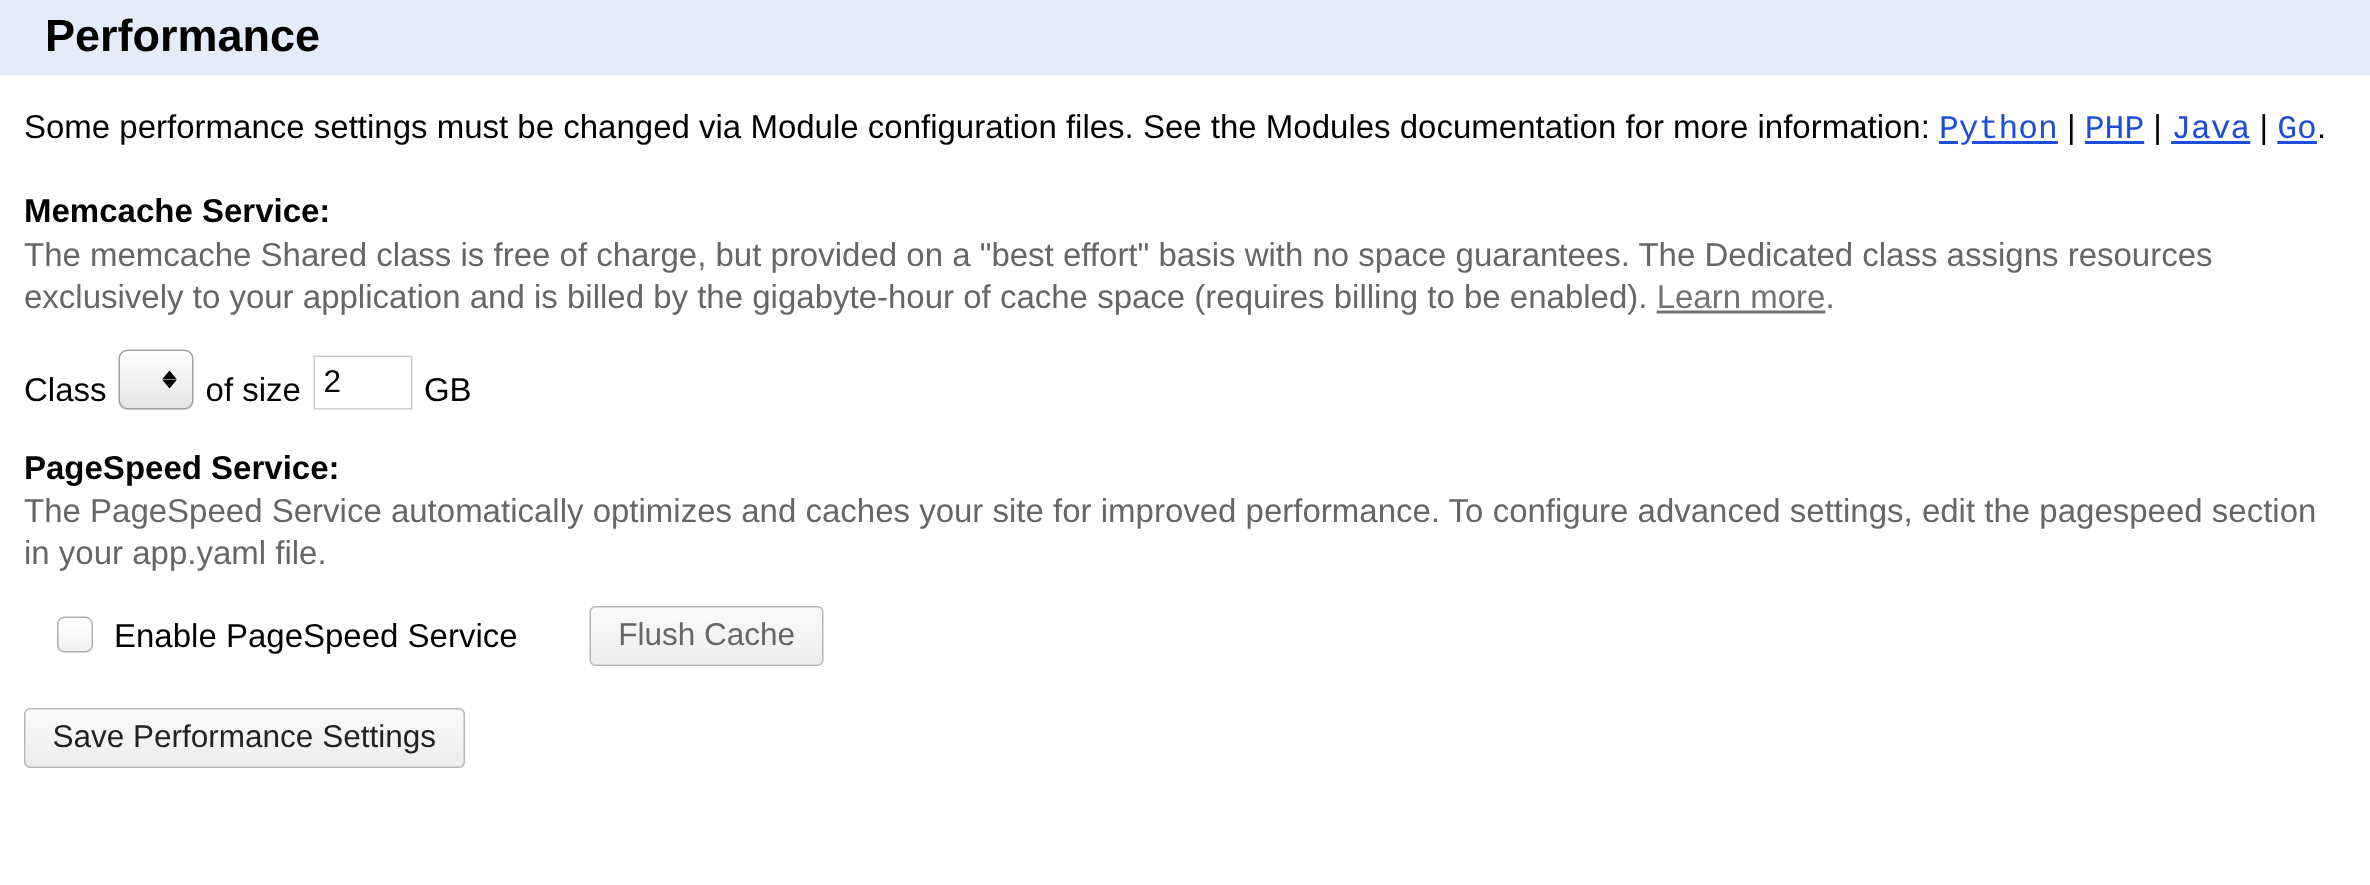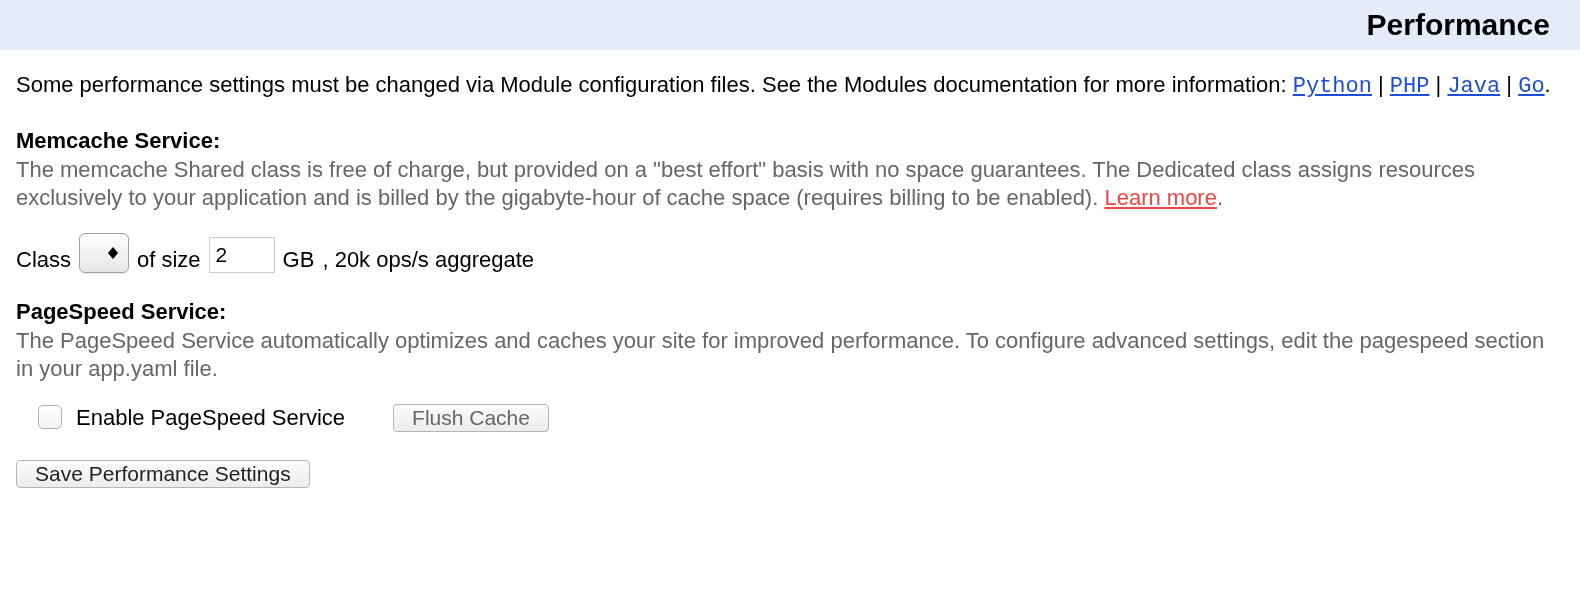--- a/index.html
+++ b/index.html
@@ -7,21 +7,20 @@
       font-size: 22px;
       color: #000;
       margin: 0;
       padding: 0 16px 16px 16px;
       background: #fff;
     }
     .header-bar {
       background: #e5ecf9;
       padding: 8px 14px;
       margin: 0 -16px 20px -16px;
-      text-align: right;
     }
     .header-bar h1 {
       font-size: 30px;
       font-weight: bold;
       margin: 0;
       padding: 0 16px;
     }
     .intro {
       margin: 0 0 26px 0;
       line-height: 1.35;
@@ -35,21 +34,21 @@
       font-size: 22px;
       font-weight: bold;
       margin: 0 0 2px 0;
     }
     .section-desc {
       color: #666;
       line-height: 1.3;
       margin: 0 0 20px 0;
     }
     .section-desc a {
-      color: #ef4444;
+      color: #737373;
       text-decoration: underline;
     }
     .control-row {
       display: flex;
       align-items: flex-end;
       gap: 8px;
       margin-bottom: 26px;
       flex-wrap: wrap;
     }
     .select-wrap {
@@ -110,21 +109,21 @@
       width: 22px;
       height: 22px;
       border: 1px solid #b0b0b0;
       border-radius: 5px;
       background: linear-gradient(#fff, #f2f2f2);
       display: inline-block;
     }
     .btn {
       display: inline-flex;
       align-items: center;
-      height: 28px;
+      height: 40px;
       padding: 0 18px;
       border: 1px solid #b5b5b5;
       border-radius: 4px;
       background: linear-gradient(#fbfbfb, #ececec);
       font-size: 21px;
       color: #222;
       cursor: pointer;
     }
     .btn.muted-btn {
       color: #666;
@@ -162,21 +161,20 @@
           <path d="M0 0 L5 6 L10 0 Z" fill="#000"></path>
         </svg>
     </span>
   </span>
 
   <span>of size</span>
 
   <input class="size-input" type="text" value="2" style="">
 
   <span>GB</span>
-  <span class="black"><span>, </span><span>20k ops/s aggregate</span></span>
 </div>
 
 <div class="section-title">PageSpeed Service:</div>
 <p class="section-desc">The PageSpeed Service automatically optimizes and caches your site for improved performance. To configure advanced settings, edit the pagespeed section in your app.yaml file.</p>
 
 <div class="pagespeed-row">
   <label class="checkbox-group">
     <span class="fake-checkbox"></span>
     <span>Enable PageSpeed Service</span>
   </label>

